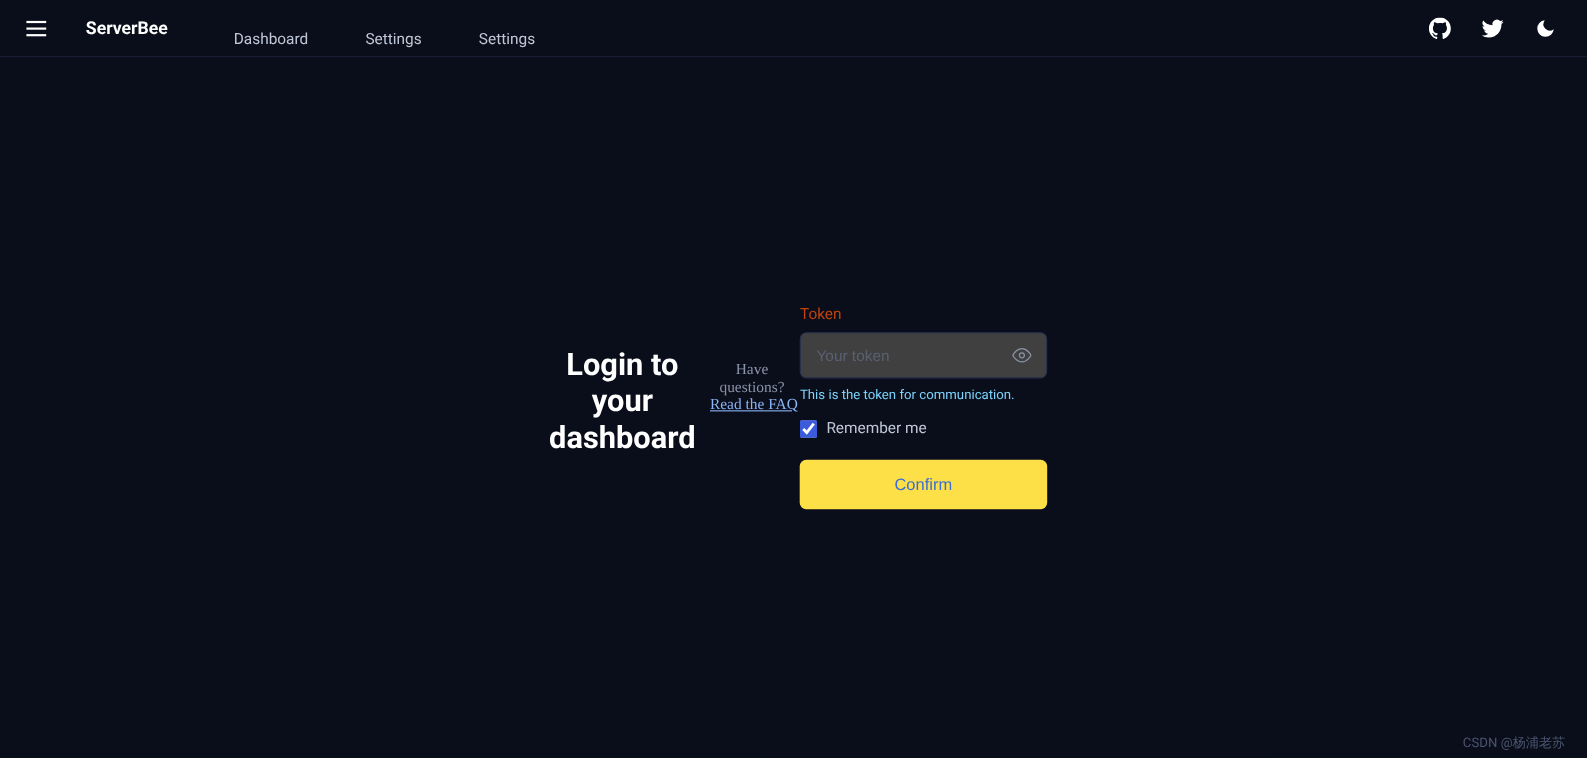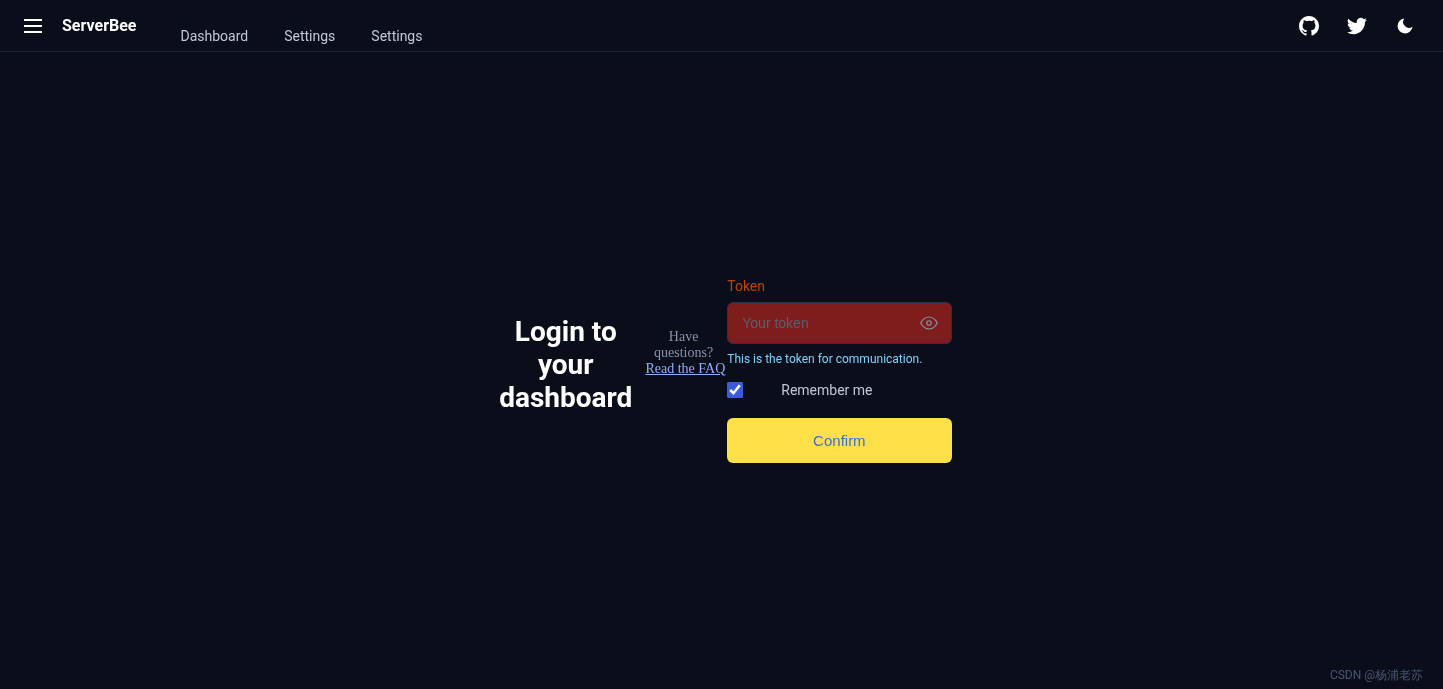--- a/index.html
+++ b/index.html
@@ -23,21 +23,21 @@
       padding: 0 24px;
       height: 52px;
       background-color: #0a0e1a;
       border-bottom: 1px solid #1a2035;
       position: relative;
     }
 
     .navbar-left {
       display: flex;
       align-items: center;
-      gap: 20px;
+      gap: 36px;
     }
 
     .hamburger-icon {
       display: flex;
       flex-direction: column;
       gap: 4px;
       cursor: pointer;
     }
 
     .hamburger-icon span {
@@ -134,21 +134,21 @@
     }
 
     .input-wrapper {
       position: relative;
       width: 100%;
       margin-bottom: 8px;
     }
 
     .token-input {
       width: 100%;
-      background-color: #7f1d1d;
+      background-color: #404040;
       border: 1px solid #2a3050;
       border-radius: 6px;
       padding: 12px 40px 12px 14px;
       color: #8a93a8;
       font-size: 14px;
       outline: none;
     }
 
     .token-input::placeholder {
       color: #5a6070;
@@ -186,21 +186,20 @@
       width: 16px;
       height: 16px;
       accent-color: #3b5bdb;
       cursor: pointer;
     }
 
     .remember-label {
       font-size: 14px;
       color: #c0c8d8;
       cursor: pointer;
-      margin-left: 30px;
     }
 
     .confirm-btn {
       width: 100%;
       padding: 14px;
       background-color: #fde047;
       border: none;
       border-radius: 6px;
       color: #3b6fd4;
       font-size: 15px;

